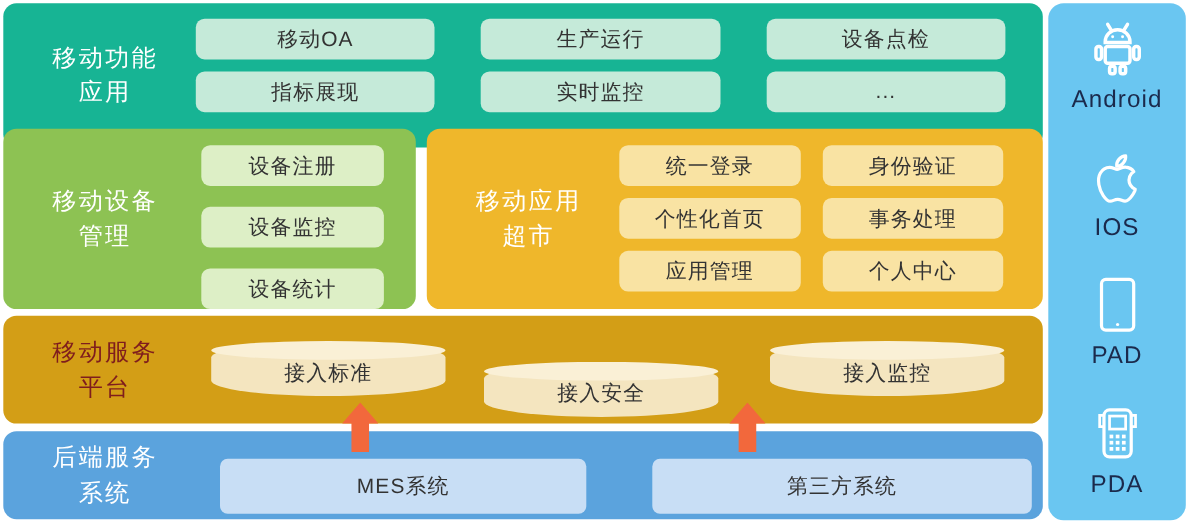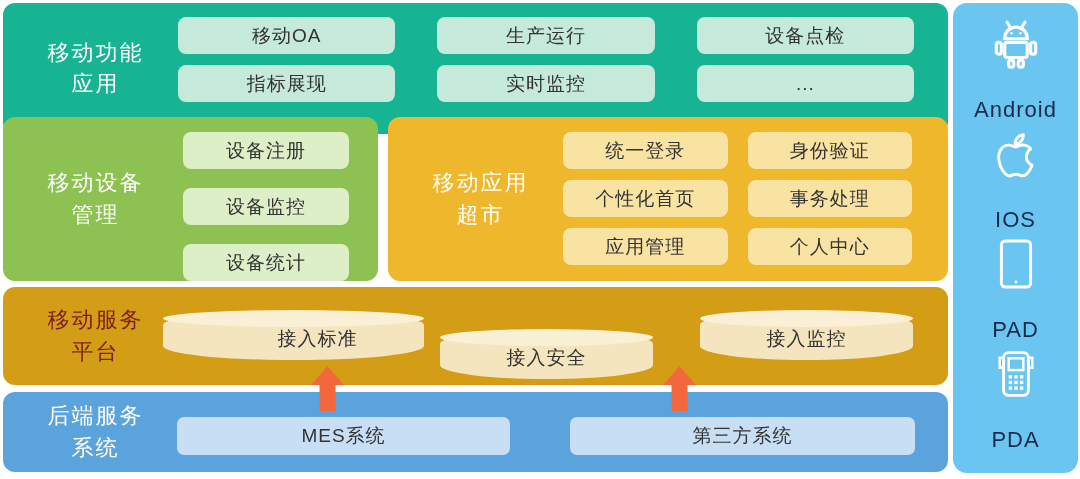--- a/index.html
+++ b/index.html
@@ -50,40 +50,40 @@
     display:flex; align-items:center; justify-content:center;
   }
   .cylinder::before {
     content:""; position:absolute; left:0; right:0; top:-1px; height:17px;
     border-radius:50%; background:#faf0d6;
   }
   .cylinder .cyl-label {
     position:relative; z-index:2; font-size:19px; color:#333333;
     letter-spacing:1px; padding-top:7px;
   }
-  .cyl-1 { left:160px;padding-left:48px; } .cyl-2 { left:437px;margin-top:19px; } .cyl-3 { left:697px; }
-
-  .backend-chip { position:absolute; top:25px; height:38px; border-radius:7px; }
+  .cyl-1 { left:189px; } .cyl-2 { left:437px;margin-top:19px; } .cyl-3 { left:697px; }
+
+  .backend-chip { position:absolute; top:25px; height:50px; border-radius:7px;margin-left:23px; }
   .backend-chip-1 { left:174px; width:333px; }
   .backend-chip-2 { left:567px; width:345px; }
 
   .arrow { position:absolute; width:33px; height:45px; z-index:5; }
   .arrow-1 { left:311px; top:366px; }
   .arrow-2 { left:663px; top:366px; }
   .arrow path { fill:#f2683c; }
 
   .sidebar {
     position:absolute; left:953px; top:3px; width:125px; height:470px;
     background:#6ac6f1; border-radius:14px;
     display:flex; flex-direction:column; align-items:center;
     justify-content:space-between; padding:14px 0 20px; box-sizing:border-box;
   }
   .sidebar-item { display:flex; flex-direction:column; align-items:center; gap:6px; }
   .sidebar-item svg { width:54px; height:54px; display:block; }
-  .sidebar-label { font-size:22px; color:#1b2a4c; font-weight:500; letter-spacing:1px;margin-top:20px; }
+  .sidebar-label { font-size:22px; color:#1b2a4c; font-weight:500; letter-spacing:1px; }
 </style>
 </head>
 <body>
 
 <div class="canvas">
 
   <section class="layer layer-functions">
     <div class="layer-title">
       <span>移动功能</span>
       <span>应用</span>

